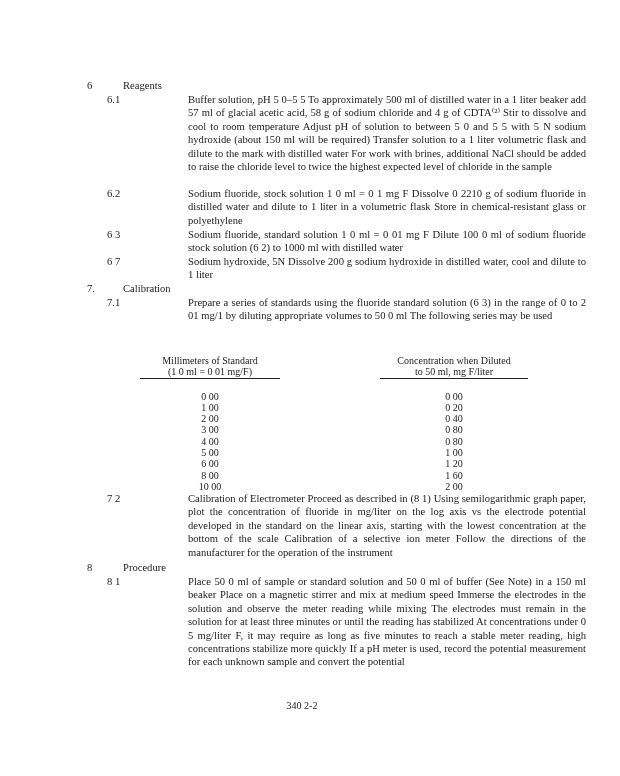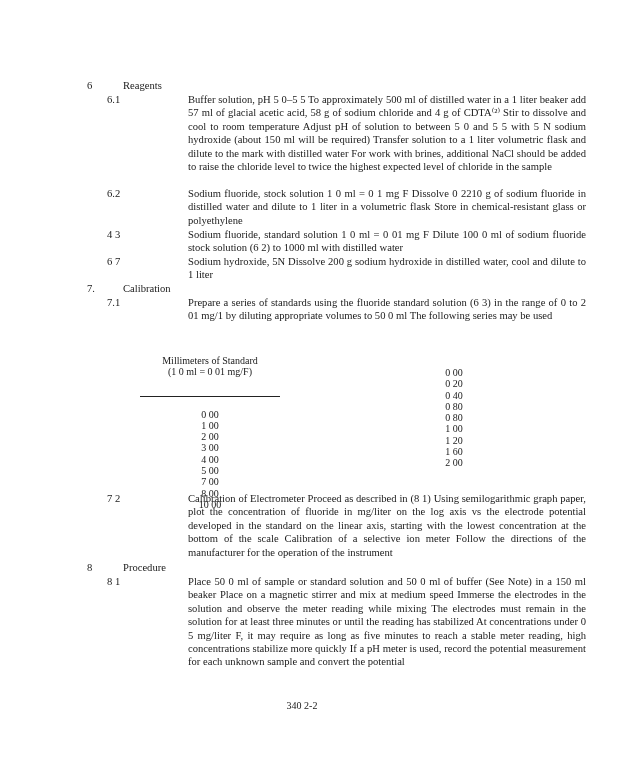--- a/index.html
+++ b/index.html
@@ -7,21 +7,21 @@
          font-family:"Liberation Serif","DejaVu Serif",serif; color:#1a1a1a; font-size:10.6px; line-height:13.4px; }
   .page { position:absolute; left:0; top:0; width:620px; height:776px; }
   .sec { position:absolute; left:87px; width:470px; }
   .sec-num { position:absolute; left:0; }
   .sec-title { position:absolute; left:26px;margin-left:10px; }
   .item { position:absolute; left:87px; width:470px; }
   .item-num { position:absolute; left:20px; }
   .item-text { position:absolute; left:56px; width:398px; text-align:justify; text-align-last:left;margin-left:45px; }
   .tbl { position:absolute; top:355px; left:140px; width:420px; font-size:10px; line-height:11.3px; }
   .col { position:absolute; text-align:center; }
-  .col-head { border-bottom:1.5px solid #222; padding-bottom:18px; }
+  .col-head { border-bottom:1.5px solid #222; padding-bottom:0; }
   .col-vals { margin-top:12px; }
   .footer { position:absolute; top:699px; left:0; width:604px; text-align:center; font-size:10px; }
 </style>
 </head>
 <body>
 
 <div class="page">
 
   <div class="sec" style="top:79px;">
     <span class="sec-num">6</span>
@@ -32,21 +32,21 @@
     <span class="item-num">6.1</span>
     <div class="item-text">Buffer solution, pH 5 0–5 5 To approximately 500 ml of distilled water in a 1 liter beaker add 57 ml of glacial acetic acid, 58 g of sodium chloride and 4 g of CDTA⁽²⁾ Stir to dissolve and cool to room temperature Adjust pH of solution to between 5 0 and 5 5 with 5 N sodium hydroxide (about 150 ml will be required) Transfer solution to a 1 liter volumetric flask and dilute to the mark with distilled water For work with brines, additional NaCl should be added to raise the chloride level to twice the highest expected level of chloride in the sample</div>
   </div>
 
   <div class="item" style="top:187px;">
     <span class="item-num">6.2</span>
     <div class="item-text">Sodium fluoride, stock solution 1 0 ml = 0 1 mg F Dissolve 0 2210 g of sodium fluoride in distilled water and dilute to 1 liter in a volumetric flask Store in chemical-resistant glass or polyethylene</div>
   </div>
 
   <div class="item" style="top:228px;">
-    <span class="item-num">4 3</span>
+    <span class="item-num">6 3</span>
     <div class="item-text">Sodium fluoride, standard solution 1 0 ml = 0 01 mg F Dilute 100 0 ml of sodium fluoride stock solution (6 2) to 1000 ml with distilled water</div>
   </div>
 
   <div class="item" style="top:255px;">
     <span class="item-num">6 7</span>
     <div class="item-text">Sodium hydroxide, 5N Dissolve 200 g sodium hydroxide in distilled water, cool and dilute to 1 liter</div>
   </div>
 
   <div class="sec" style="top:282px;">
     <span class="sec-num">7.</span>
@@ -64,26 +64,30 @@
         <div>Millimeters of Standard</div>
         <div>(1 0 ml = 0 01 mg/F)</div>
       </div>
       <div class="col-vals" id="col1">
           <div>0 00</div>
           <div>1 00</div>
           <div>2 00</div>
           <div>3 00</div>
           <div>4 00</div>
           <div>5 00</div>
-          <div>7 00</div>
+          <div>6 00</div>
           <div>8 00</div>
           <div>10 00</div>
         </div>
     </div>
     <div class="col" style="left:240px; width:148px;">
+      <div class="col-head">
+        <div>Concentration when Diluted</div>
+        <div>to 50 ml, mg F/liter</div>
+      </div>
       <div class="col-vals" id="col2">
           <div>0 00</div>
           <div>0 20</div>
           <div>0 40</div>
           <div>0 80</div>
           <div>0 80</div>
           <div>1 00</div>
           <div>1 20</div>
           <div>1 60</div>
           <div>2 00</div>

